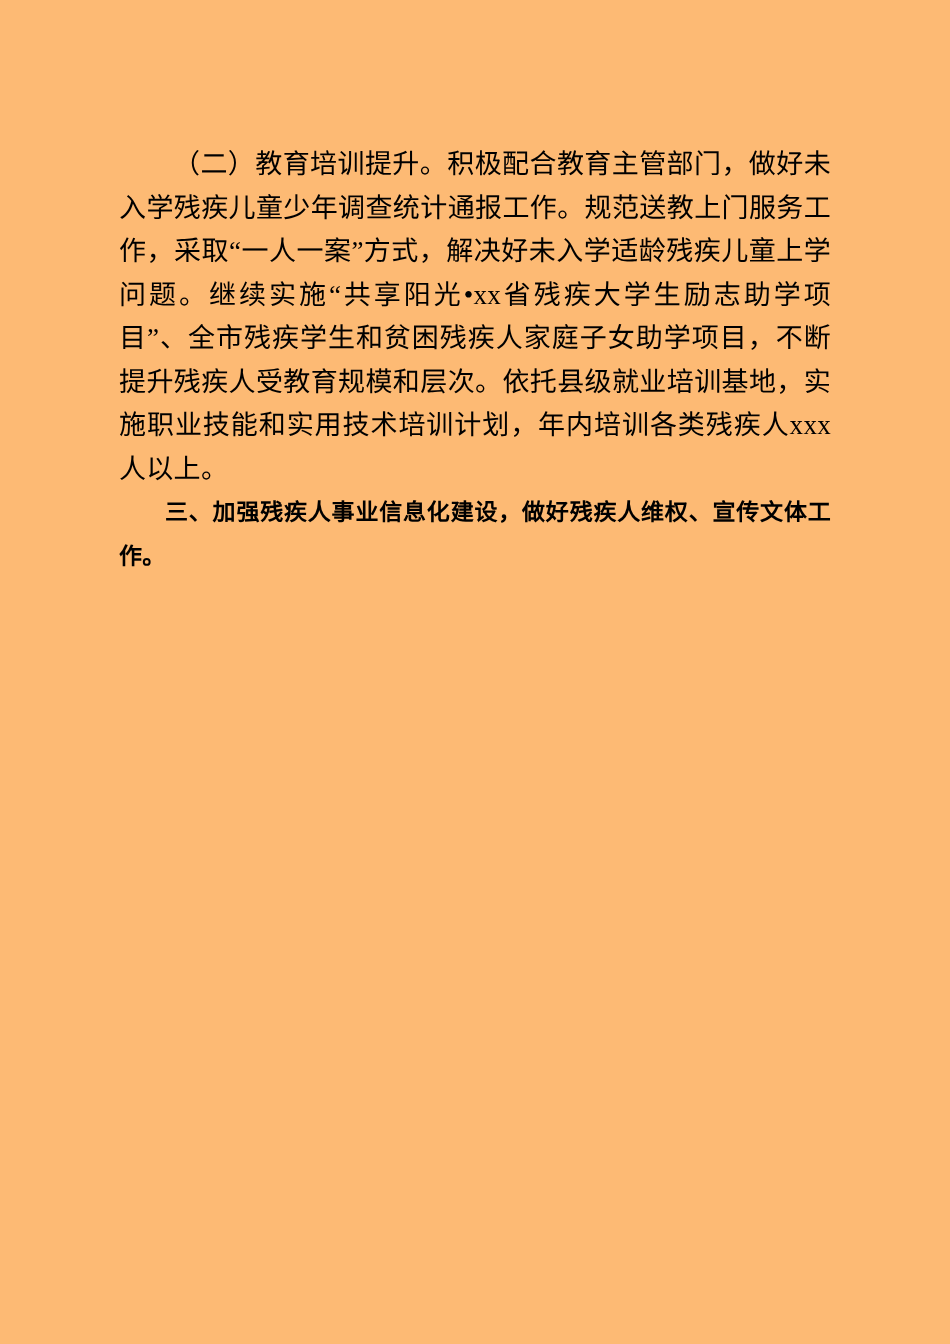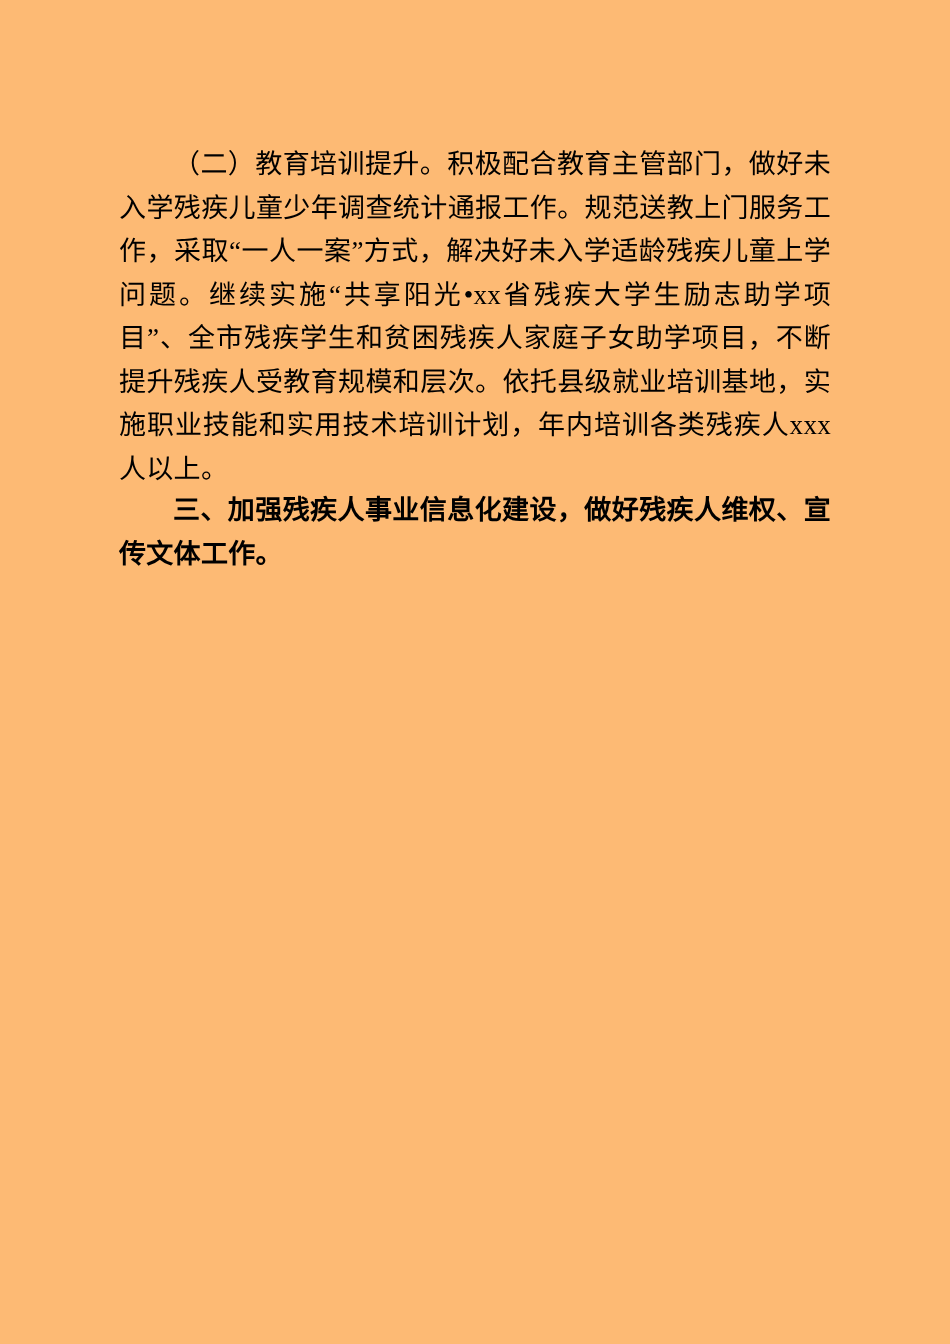--- a/index.html
+++ b/index.html
@@ -28,28 +28,28 @@
     line-height: 43.5px;
     text-indent: 2em;
     text-align: justify;
     text-justify: inter-ideograph;
     letter-spacing: 0.3px;
     font-family: "Liberation Serif", "DejaVu Serif", serif;
     color: #000000;
   }
   .heading-para {
     margin: 0;
-    font-size: 27px;
+    font-size: 23px;
     line-height: 43.5px;
     text-indent: 2em;
     text-align: justify;
     text-justify: inter-ideograph;
     letter-spacing: 0.3px;
     font-weight: bold;
-    font-family: Liberation Mono, monospace;
+    font-family: Liberation Sans, sans-serif;
     color: #000000;
   }
 </style>
 </head>
 <body>
 
 <div class="page">
   <div class="content">
     <p class="body-para">（二）教育培训提升。积极配合教育主管部门，做好未入学残疾儿童少年调查统计通报工作。规范送教上门服务工作，采取“一人一案”方式，解决好未入学适龄残疾儿童上学问题。继续实施“共享阳光•xx省残疾大学生励志助学项目”、全市残疾学生和贫困残疾人家庭子女助学项目，不断提升残疾人受教育规模和层次。依托县级就业培训基地，实施职业技能和实用技术培训计划，年内培训各类残疾人xxx人以上。</p>
     <p class="heading-para">三、加强残疾人事业信息化建设，做好残疾人维权、宣传文体工作。</p>

